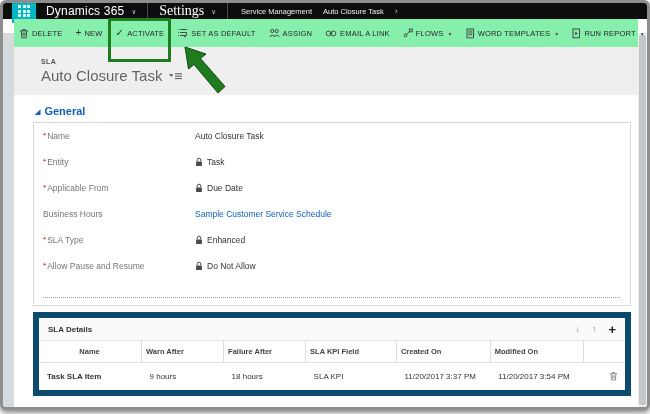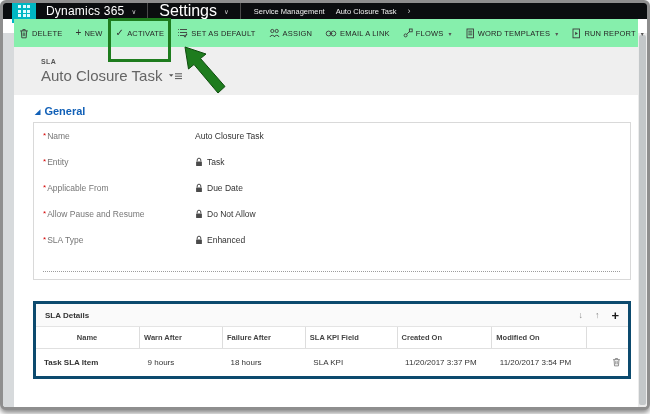--- a/index.html
+++ b/index.html
@@ -10,21 +10,21 @@
     font-family:"Liberation Sans",sans-serif;
   }
   
   .topnav{height:16px;background:#0b0d0f;display:flex;align-items:center;color:#fff;}
   .waffle{width:24px;height:24px;background:#00b7c3;margin-left:9px;display:flex;align-items:center;justify-content:center;cursor:pointer;}
   .waffle-grid{display:grid;grid-template-columns:repeat(3,3px);grid-gap:1.5px;}
   .waffle-grid i{width:3px;height:3px;background:#dffcff;display:block;}
   .nav-app{font-size:12px;margin-left:10px;letter-spacing:.2px;}
   .nav-chev{font-size:6.5px;color:#cfcfcf;margin:2px 0 0 7px;}
   .nav-div{width:1px;height:17px;background:#4a4a4a;margin:0 11px;}
-  .nav-area{font-size:16px;}
+  .nav-area{font-size:14px;font-family:Liberation Serif, serif;}
   .crumbs{display:flex;align-items:center;font-size:7.5px;color:#f0f0f0;gap:11px;margin-left:2px;}
   .crumb-chev{font-size:9px;color:#cfcfcf;}
   
   .left-rail{position:absolute;left:0;top:30px;bottom:0;width:11px;background:#d7dadc;}
   .right-scroll{position:absolute;right:0;top:30px;bottom:0;width:9px;background:#ececec;}
   .right-scroll .thumb{position:absolute;left:1px;right:1px;top:2px;bottom:2px;background:#c3c7c9;border-radius:2px;}
   .app-body{margin-left:11px;margin-right:9px;position:relative;}
   
   .cmdbar{height:28px;background:#86efac;display:flex;align-items:center;gap:13px;padding-left:5px;position:relative;}
   .cmd-item{display:flex;align-items:center;gap:3px;font-size:7.5px;color:#262626;letter-spacing:.2px;cursor:pointer;position:relative;white-space:nowrap;}
@@ -44,21 +44,21 @@
   .tri{font-size:7px;line-height:1;}
   .gen-card{border:1px solid #d9d9d9;background:#fff;}
   .frow{display:flex;align-items:center;height:26px;padding-left:9px;}
   .flabel{width:152px;font-size:8.5px;color:#767676;flex-shrink:0;}
   .req::before{content:"*";color:#d40000;font-size:8px;vertical-align:top;margin-right:1px;}
   .fvalue{font-size:8.5px;color:#333;display:flex;align-items:center;gap:4px;flex:1;}
   .fvalue.link{color:#1160b7;cursor:pointer;}
   .dotted-line{flex:1;border-bottom:1px dotted #9c9c9c;height:11px;margin-right:10px;}
   .lock svg{display:block;}
   
-  .grid-card{border:3px solid #0c4a6e;margin-top:21px;background:#fff;}
+  .grid-card{border:6px solid #0c4a6e;margin-top:6px;background:#fff;}
   .grid-title-row{height:22px;background:#fafafa;border-bottom:1px solid #e4e4e4;display:flex;align-items:center;padding:0 9px;}
   .grid-title{font-size:8px;font-weight:bold;color:#333;}
   .grid-tools{margin-left:auto;display:flex;align-items:center;gap:12px;}
   .sort-ic{font-size:9px;color:#8a8a8a;cursor:pointer;line-height:1;}
   .add-ic{font-size:13px;color:#1a1a1a;font-weight:bold;cursor:pointer;line-height:1;}
   table.grid{width:100%;border-collapse:collapse;table-layout:fixed;}
   table.grid th{height:19px;font-size:7.5px;font-weight:bold;color:#444;text-align:left;padding-left:4px;border-bottom:1px solid #e0e0e0;border-left:1px solid #ddd;white-space:nowrap;overflow:hidden;}
   table.grid th:first-child{border-left:none;text-align:center;padding-left:0;}
   table.grid td{height:25px;font-size:8px;color:#333;padding-left:8px;white-space:nowrap;overflow:hidden;}
   td.cname{font-weight:bold;padding-left:14px;}
@@ -228,44 +228,48 @@
             <span class="lock">
               <svg width="8" height="10" viewBox="0 0 8 10">
                   <path d="M2.2 4.4 V3 a1.8 1.8 0 0 1 3.6 0 v1.4" stroke="#4a4a4a" stroke-width="1" fill="none"></path>
                   <rect x="1.1" y="4.4" width="5.8" height="4.6" rx=".5" fill="#4a4a4a"></rect>
                 </svg>
             </span>
             <span>Due Date</span>
           </span>
         </div>
 
-
-        <div class="frow">
-          <span class="flabel req">Allow Pause and Resume</span>
+        <div class="frow">
+          <span class="flabel">Business Hours</span>
+          <span class="fvalue link">Sample Customer Service Schedule</span>
+        </div>
+
+        <div class="frow">
+          <span class="flabel req">SLA Type</span>
           <span class="fvalue">
             <span class="lock">
               <svg width="8" height="10" viewBox="0 0 8 10">
                   <path d="M2.2 4.4 V3 a1.8 1.8 0 0 1 3.6 0 v1.4" stroke="#4a4a4a" stroke-width="1" fill="none"></path>
                   <rect x="1.1" y="4.4" width="5.8" height="4.6" rx=".5" fill="#4a4a4a"></rect>
                 </svg>
             </span>
-            <span>Do Not Allow</span>
-          </span>
-        </div>
-
-        <div class="frow">
-          <span class="flabel req">SLA Type</span>
+            <span>Enhanced</span>
+          </span>
+        </div>
+
+        <div class="frow">
+          <span class="flabel req">Allow Pause and Resume</span>
           <span class="fvalue">
             <span class="lock">
               <svg width="8" height="10" viewBox="0 0 8 10">
                   <path d="M2.2 4.4 V3 a1.8 1.8 0 0 1 3.6 0 v1.4" stroke="#4a4a4a" stroke-width="1" fill="none"></path>
                   <rect x="1.1" y="4.4" width="5.8" height="4.6" rx=".5" fill="#4a4a4a"></rect>
                 </svg>
             </span>
-            <span>Enhanced</span>
+            <span>Do Not Allow</span>
           </span>
         </div>
 
         <div class="frow">
           <span class="fvalue">
               <span class="dotted-line"></span>
             </span>
         </div>
 
       </div>

